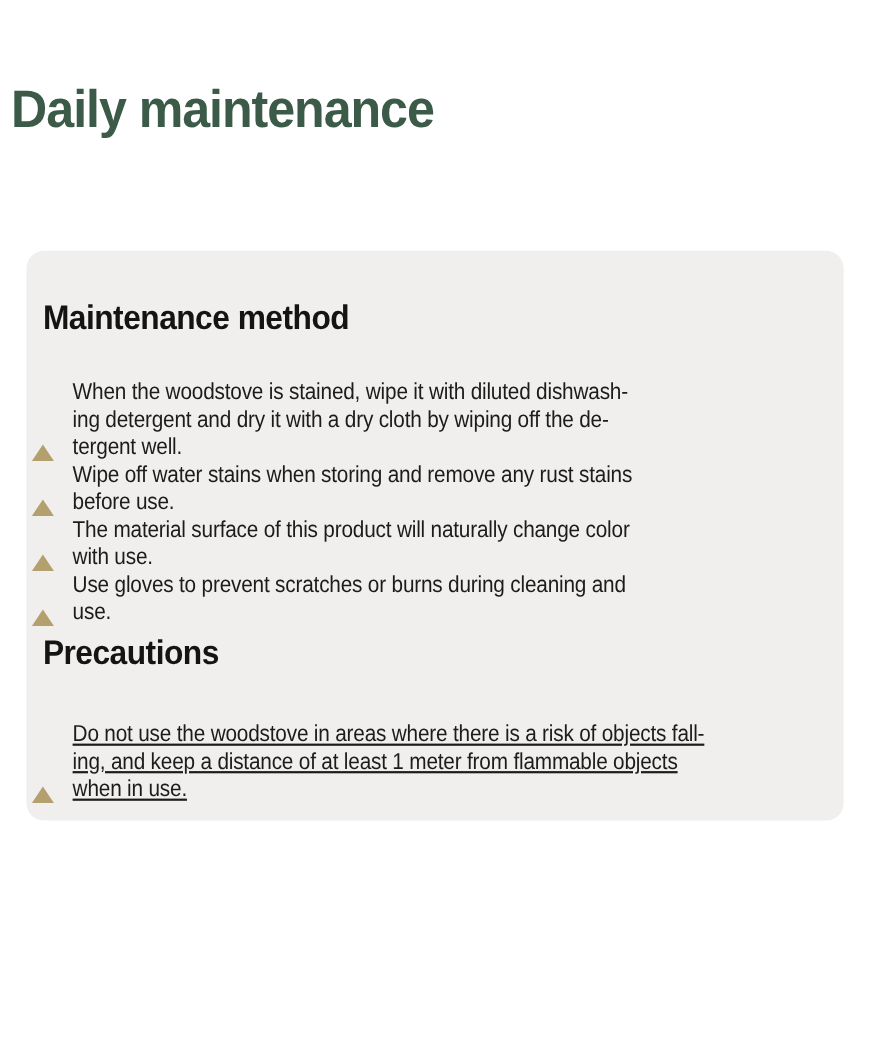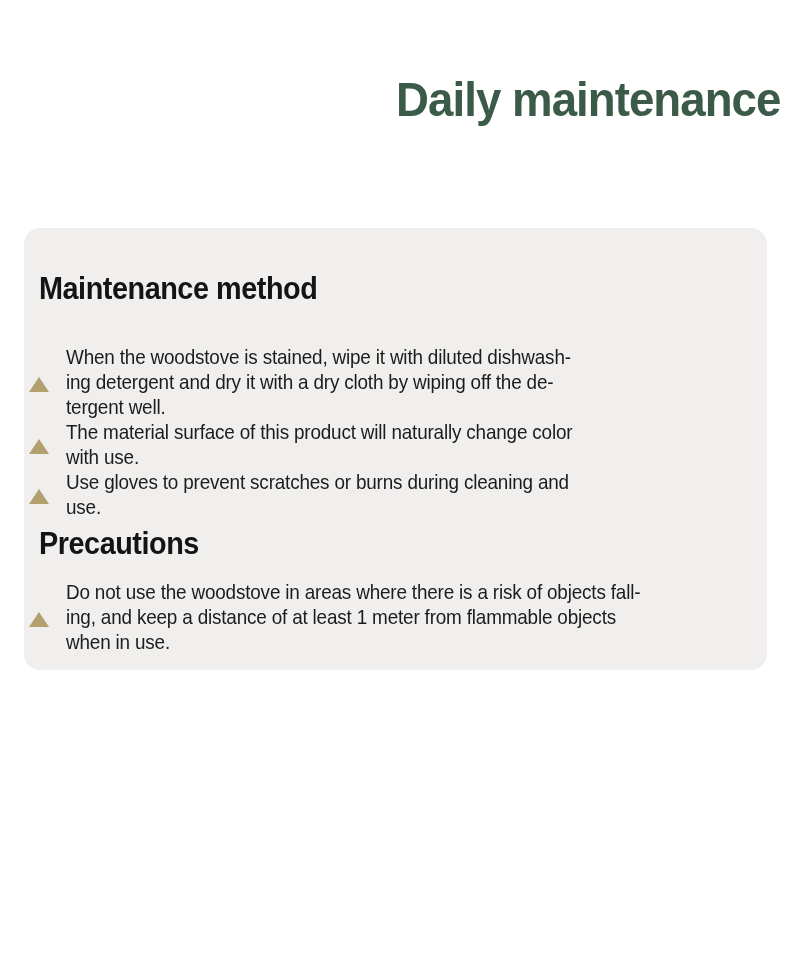--- a/index.html
+++ b/index.html
@@ -5,21 +5,21 @@
   html,body{margin:0;padding:0;}
   body{
     width:790px;height:962px;
     background:#ffffff;
     font-family:"Liberation Sans","DejaVu Sans",sans-serif;
     color:#1c1c1c;
     overflow:hidden;
   }
   .page-title{
     margin:72px 0 0 0;
-    text-align:right;
+    text-align:left;
     font-size:48px;
     line-height:56px;
     font-weight:700;
     color:#3c5a48;
     letter-spacing:-1px;
   }
   .page-title .squeeze{
     display:inline-block;
     transform:scaleX(0.95);
     transform-origin:50% 50%;
@@ -39,32 +39,33 @@
     font-weight:700;
     color:#141414;
     letter-spacing:-0.5px;
   }
   .section-heading .squeeze{
     display:inline-block;
     transform:scaleX(0.93);
     transform-origin:0 50%;
   }
   .section-heading.second{
-    margin:6px 0 16px 0;
+    margin:6px 0 42px 0;
   }
   .bullets{
     list-style:none;
     margin:0 0 0 -10px;
     padding:0;
   }
   .bullets li{
     display:flex;
-    align-items:center;
+    align-items:flex-end;
   }
   .bullets li.gap-before{
+    text-decoration:underline;
   }
   .tri-wrap{
     flex:none;
     width:20px;
     margin-right:17px;
     padding-top:5px;
   }
   .tri{
     display:block;
     width:0;height:0;
@@ -98,20 +99,27 @@
           <span class="tri"></span>
         </span>
       <span class="bullet-text">When the woodstove is stained, wipe it with diluted dishwash-
 ing detergent and dry it with a dry cloth by wiping off the de-
 tergent well.</span>
     </li>
     <li>
       <span class="tri-wrap">
           <span class="tri"></span>
         </span>
+      <span class="bullet-text">Wipe off water stains when storing and remove any rust stains
+before use.</span>
+    </li>
+    <li>
+      <span class="tri-wrap">
+          <span class="tri"></span>
+        </span>
       <span class="bullet-text">The material surface of this product will naturally change color
 with use.</span>
     </li>
     <li>
       <span class="tri-wrap">
           <span class="tri"></span>
         </span>
       <span class="bullet-text">Use gloves to prevent scratches or burns during cleaning and
 use.</span>
     </li>

